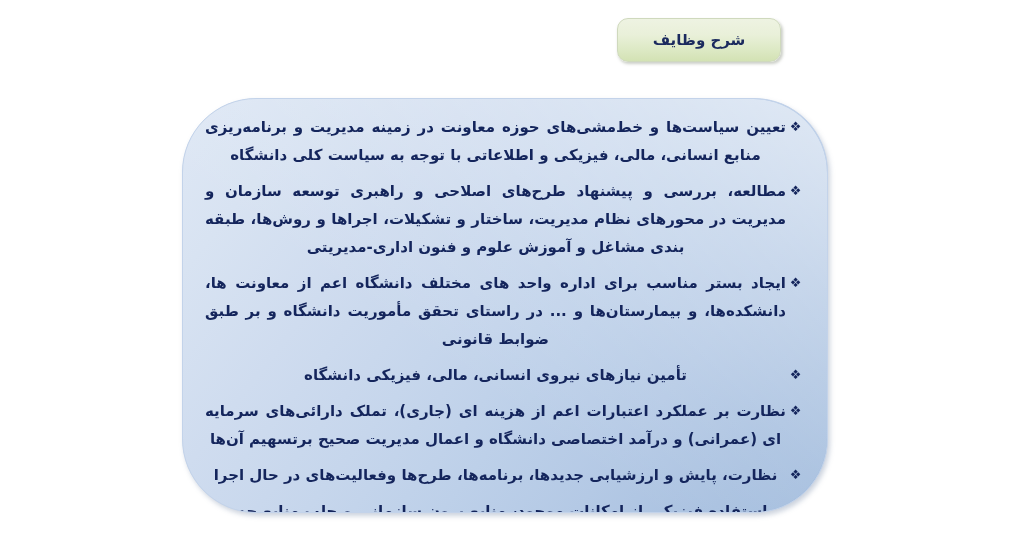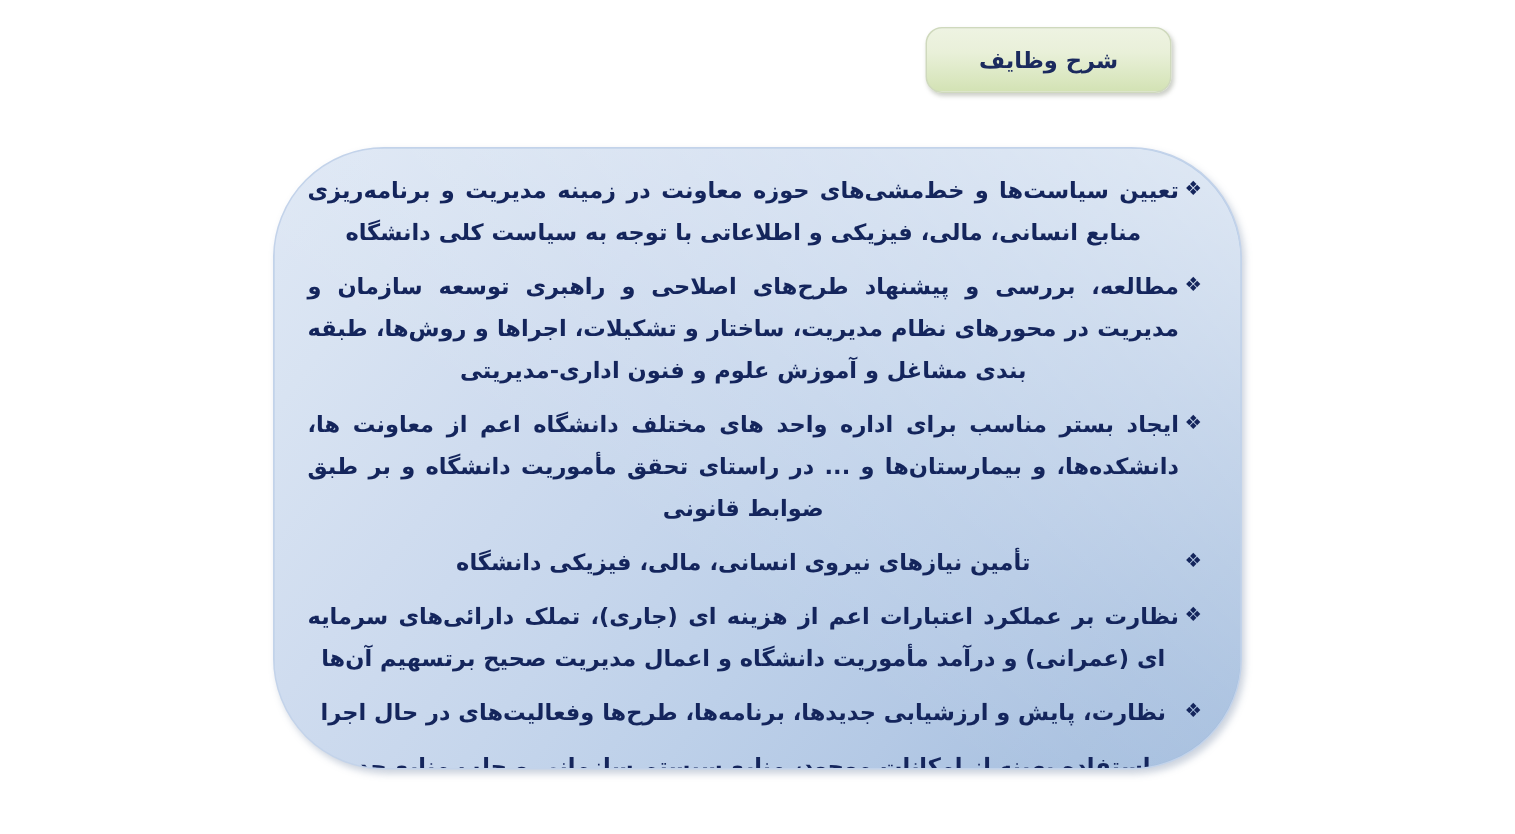--- a/index.html
+++ b/index.html
@@ -142,27 +142,27 @@
       <span class="duty-text">ایجاد بستر مناسب برای اداره واحد های مختلف دانشگاه اعم از معاونت ها، دانشکده‌ها، و بیمارستان‌ها و ... در راستای تحقق مأموریت دانشگاه و بر طبق ضوابط قانونی</span>
     </li>
 
     <li class="duty-item single">
       <span class="duty-bullet">❖</span>
       <span class="duty-text">تأمین نیازهای نیروی انسانی، مالی، فیزیکی دانشگاه</span>
     </li>
 
     <li class="duty-item">
       <span class="duty-bullet">❖</span>
-      <span class="duty-text">نظارت بر عملکرد اعتبارات اعم از هزینه ای (جاری)، تملک دارائی‌های سرمایه ای (عمرانی) و درآمد مأموریت دانشگاه و اعمال مدیریت صحیح برتسهیم آن‌ها</span>
+      <span class="duty-text">نظارت بر عملکرد اعتبارات اعم از هزینه ای (جاری)، تملک دارائی‌های سرمایه ای (عمرانی) و درآمد اختصاصی دانشگاه و اعمال مدیریت صحیح برتسهیم آن‌ها</span>
     </li>
 
     <li class="duty-item single">
       <span class="duty-bullet">❖</span>
       <span class="duty-text">نظارت، پایش و ارزشیابی جدید‌ها، برنامه‌ها، طرح‌ها وفعالیت‌های در حال اجرا</span>
     </li>
 
     <li class="duty-item single">
       <span class="duty-bullet">❖</span>
-      <span class="duty-text">استفاده بهینه از امکانات موجود، منابع سیستم سازمانی و جلب منابع جدید</span>
+      <span class="duty-text">استفاده فیزیکی از امکانات موجود، منابع برون سازمانی و جلب منابع جدید</span>
     </li>
 
   </ul>
 </div>
 
 </body></html>

